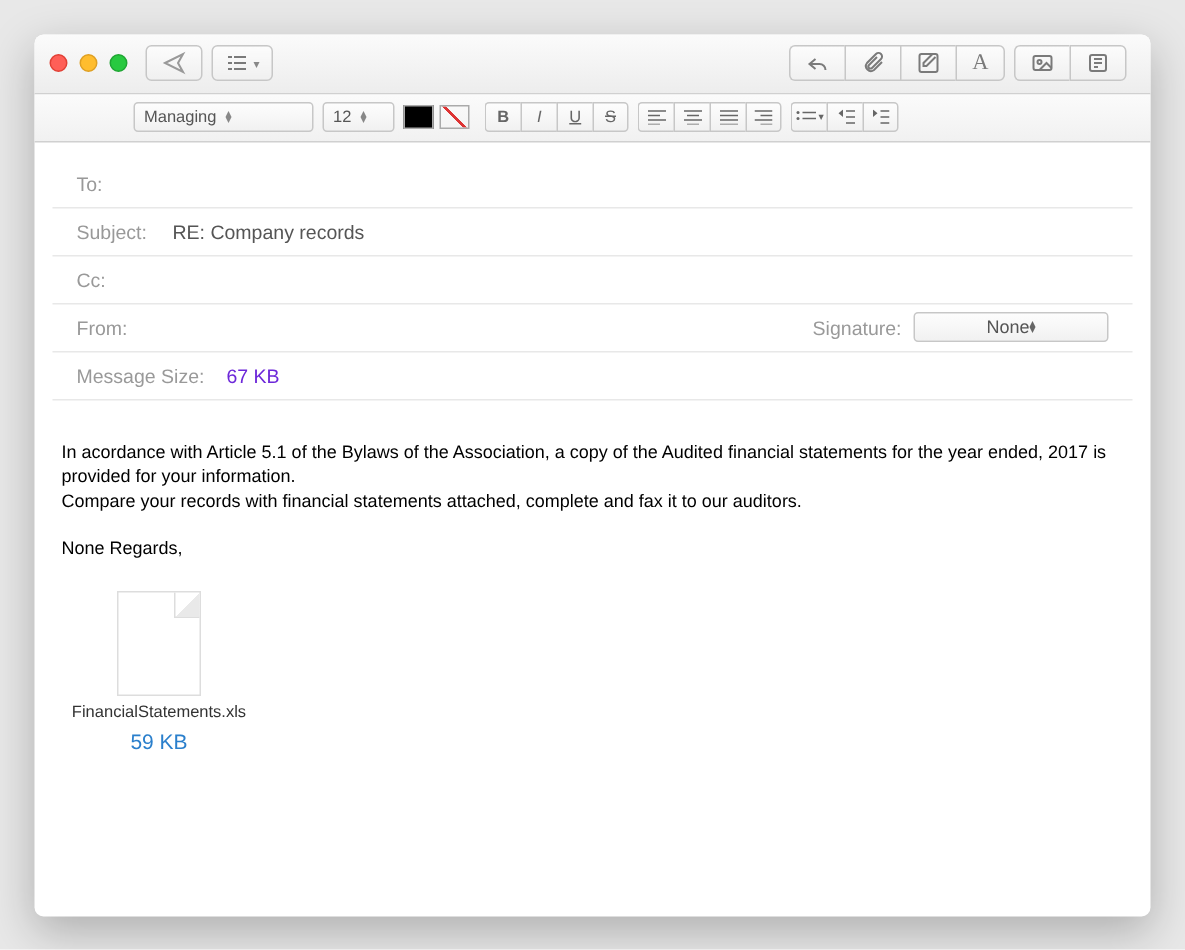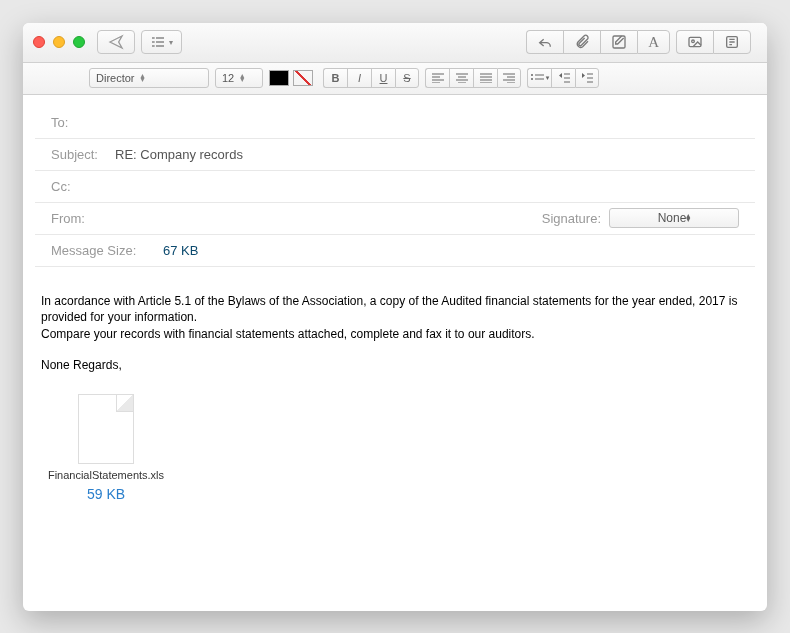--- a/index.html
+++ b/index.html
@@ -231,21 +231,21 @@
               <line x1="8" y1="12" x2="16" y2="12"></line>
               <line x1="8" y1="16" x2="12" y2="16"></line>
             </svg>
       </div>
     </div>
   </div>
 
   <div class="formatbar">
     <div style="width:56px;"></div>
     <div class="fmt-select" style="width:120px;">
-      <span>Director</span>
+      <span>Managing</span>
       <span class="arrows">▴<br>▾</span>
     </div>
     <div class="fmt-select" style="width:48px;">
       <span>12</span>
       <span class="arrows">▴<br>▾</span>
     </div>
     <div class="swatch black"></div>
     <div class="swatch diag"></div>
     <div style="width:6px;"></div>
     <div class="fmt-group">
@@ -343,21 +343,21 @@
       <span class="val"></span>
       <div class="sig-spacer"></div>
       <span class="lbl" style="min-width:auto;margin-right:8px;">Signature:</span>
       <div class="sig-select">
         <span>None</span>
         <span class="arrows">▴<br>▾</span>
       </div>
     </div>
     <div class="hrow">
       <span class="lbl" style="min-width:100px;">Message Size:</span>
-      <span class="val" style="margin-left:12px;color:#0c4a6e;">67 KB</span>
+      <span class="val" style="margin-left:0;color:#6d28d9;">67 KB</span>
     </div>
   </div>
 
   <div class="body">
     <p style="margin-bottom:0;">In acordance with Article 5.1 of the Bylaws of the Association, a copy of the Audited financial statements for the year ended, 2017 is provided for your information.</p>
     <p>Compare your records with financial statements attached, complete and fax it to our auditors.</p>
     <p>None Regards,</p>
     <div class="attachment">
       <div class="file-icon"></div>
       <div class="att-name">FinancialStatements.xls</div>

